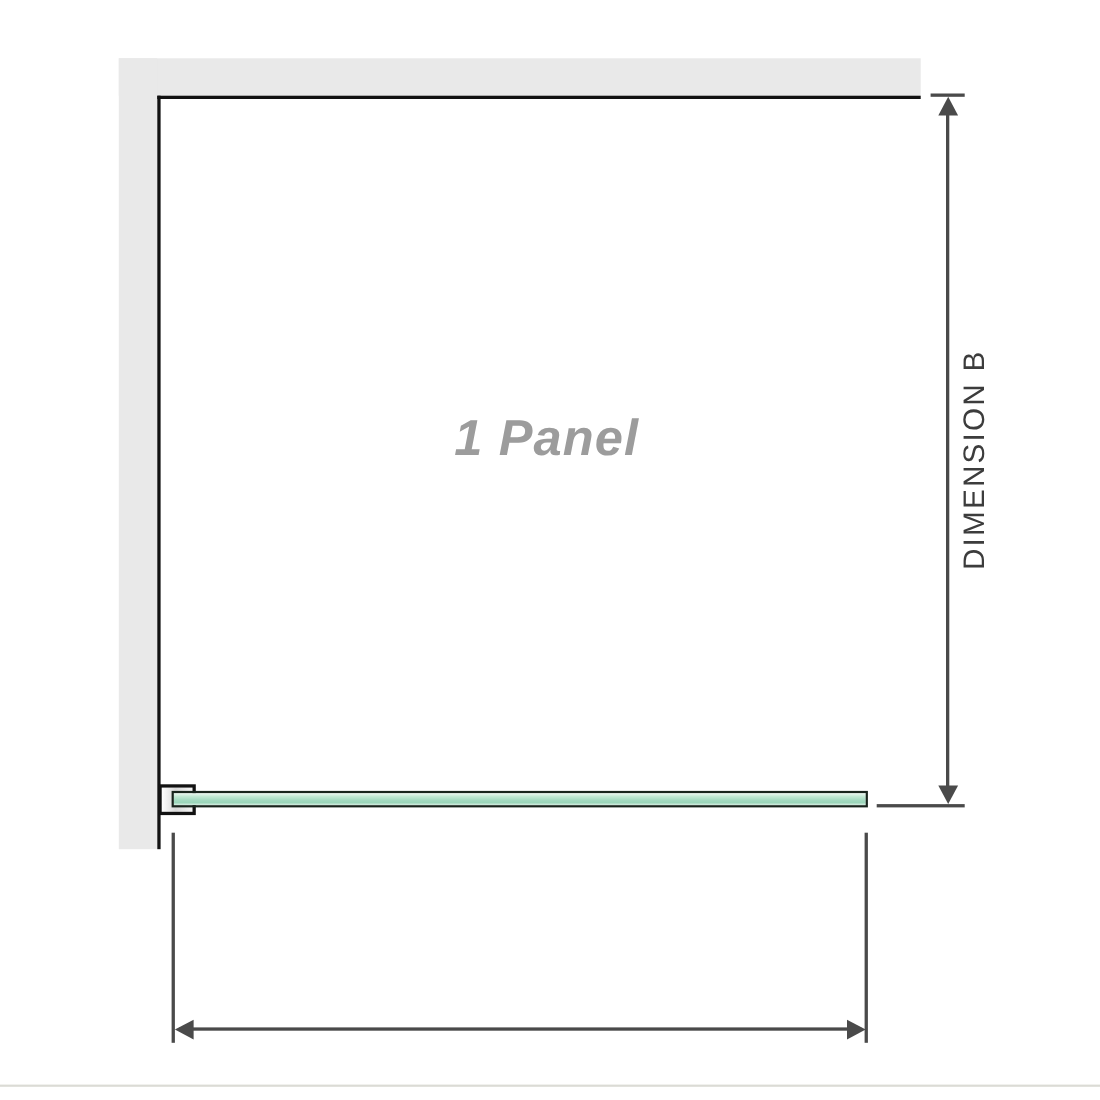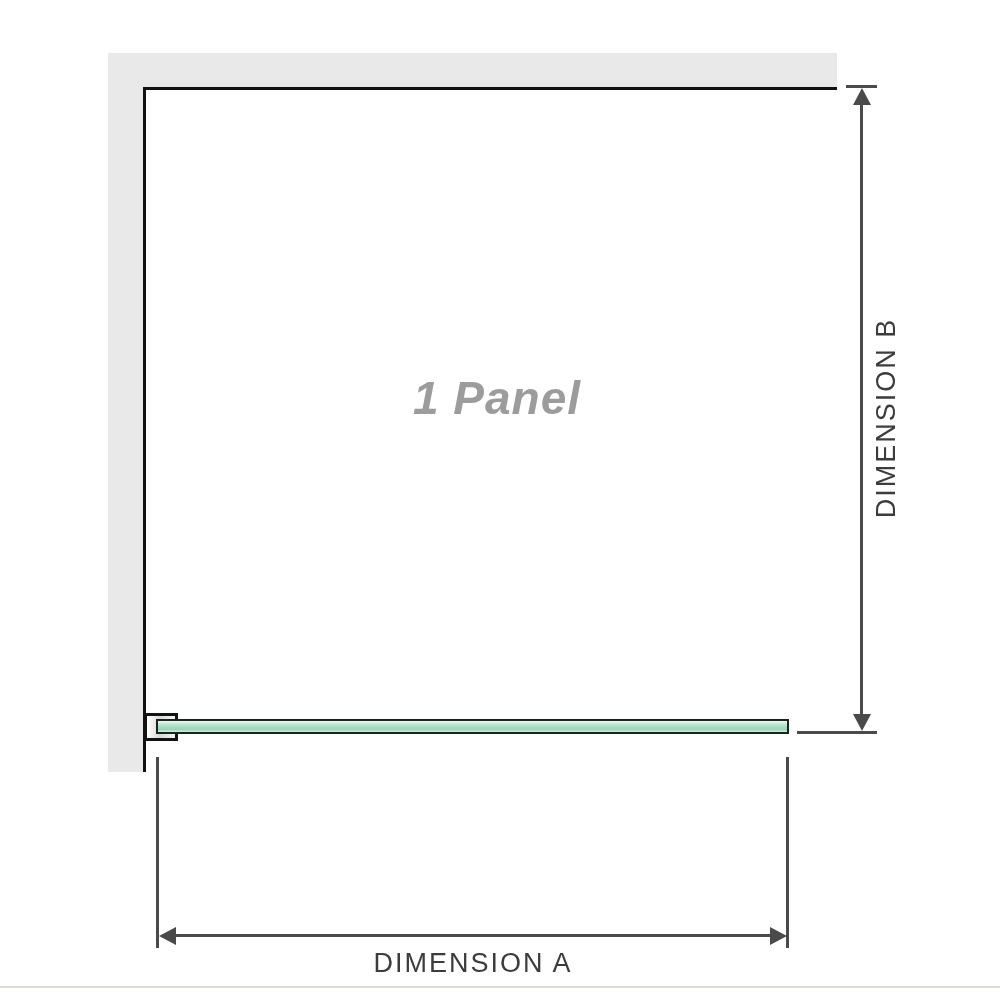--- a/index.html
+++ b/index.html
@@ -140,17 +140,16 @@
   <div class="abs dim-line dim-b-tick-bottom"></div>
   <div class="abs arrow arrow-up"></div>
   <div class="abs arrow arrow-down"></div>
   <div class="abs dim-label dim-b-label">DIMENSION B</div>
 
   <div class="abs dim-a-ext-left"></div>
   <div class="abs dim-a-ext-right"></div>
   <div class="abs dim-line dim-a-line"></div>
   <div class="abs arrow arrow-left"></div>
   <div class="abs arrow arrow-right"></div>
-  <div class="abs dim-label dim-a-label">DIMENSION A</div>
 
   <div class="abs bottom-separator"></div>
 
 </div>
 
 </body></html>

